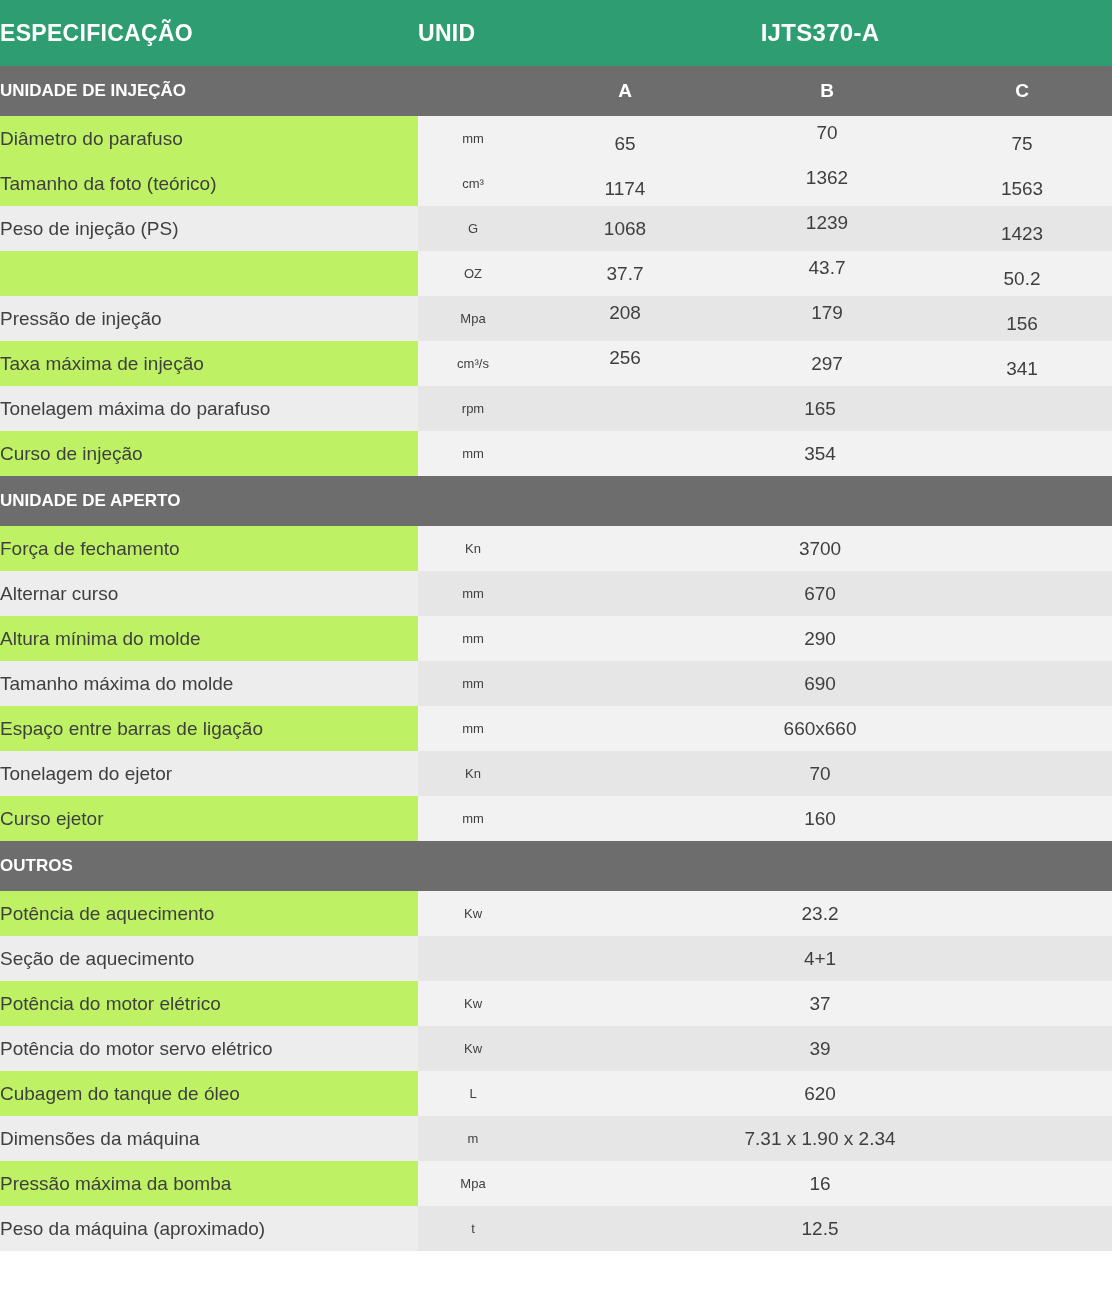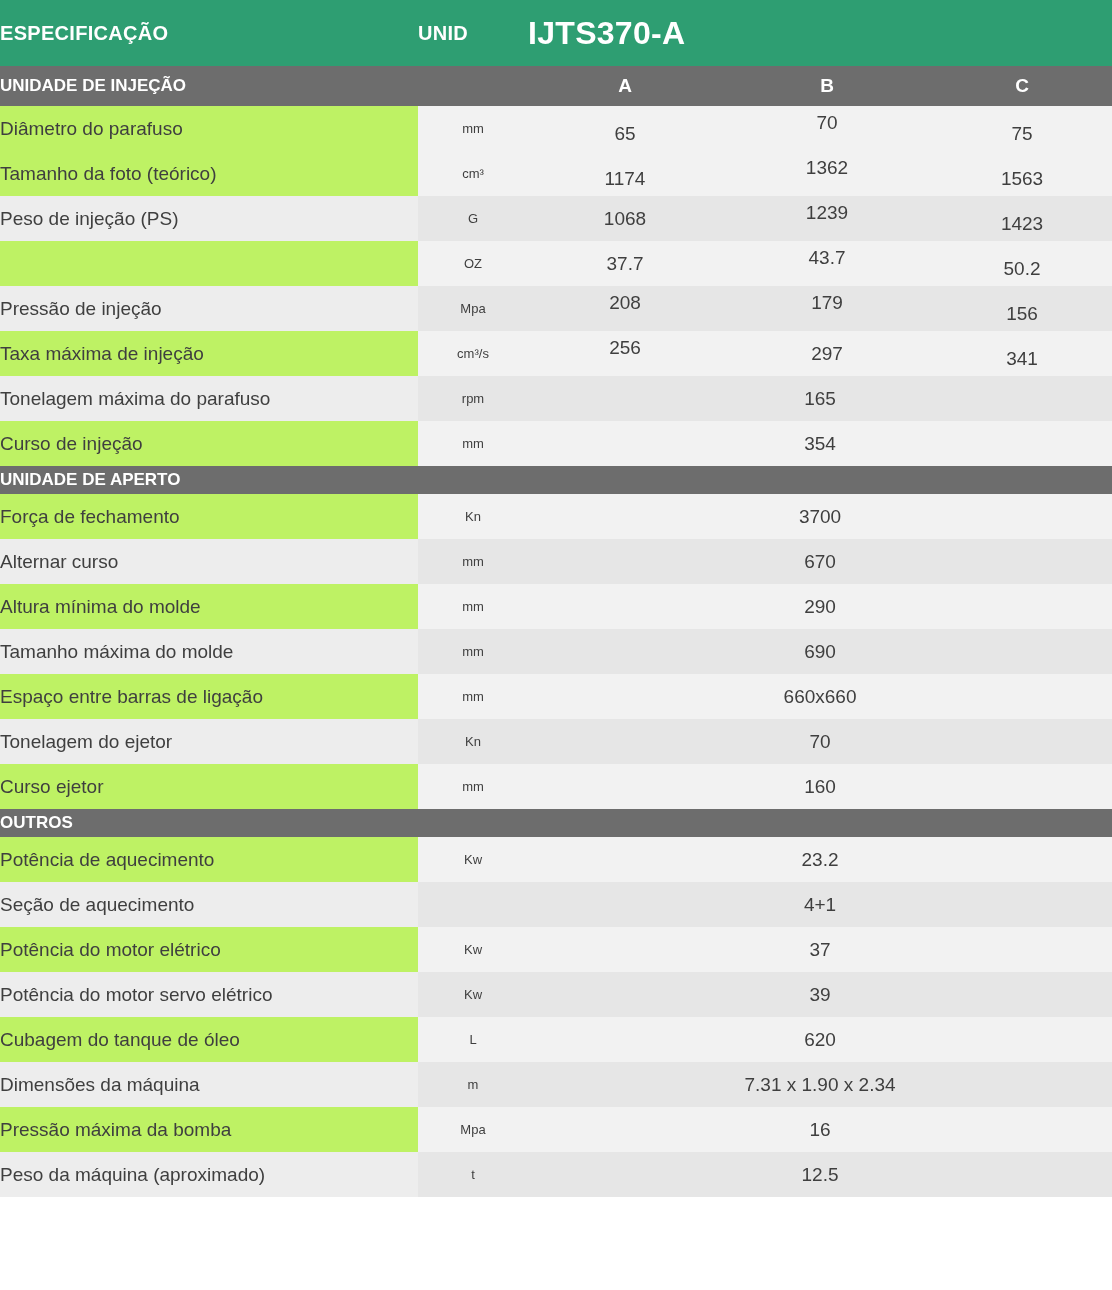--- a/index.html
+++ b/index.html
@@ -28,45 +28,46 @@
   col.c-unid { width: 110px; }
   col.c-a    { width: 194px; }
   col.c-b    { width: 210px; }
   col.c-c    { width: 180px; }
 
   
   .hdr-green {
     background: #2e9e72;
     color: #ffffff;
     font-weight: bold;
-    font-size: 20px;
+    font-size: 23px;
     letter-spacing: 0.3px;
     height: 66px;
     vertical-align: middle;
   }
   .hdr-spec {
     padding-left: 14px;
     text-align: left;
   }
   .hdr-unid {
     text-align: left;
     border-left: 2px solid #ffffff;
   }
   .hdr-model {
-    font-size: 32px;
+    text-align: center;
+    font-size: 24px;
     border-left: 2px solid #ffffff;
   }
 
   
   .sect {
     background: #6d6d6d;
     color: #ffffff;
     font-weight: bold;
     font-size: 17px;
-    height: 28px;
+    height: 50px;
     vertical-align: middle;
   }
   .sect-label {
     padding-left: 14px;
     text-align: left;
   }
   .sect-blank {
     background: #6d6d6d;
     border-left: 2px solid #ffffff;
   }

